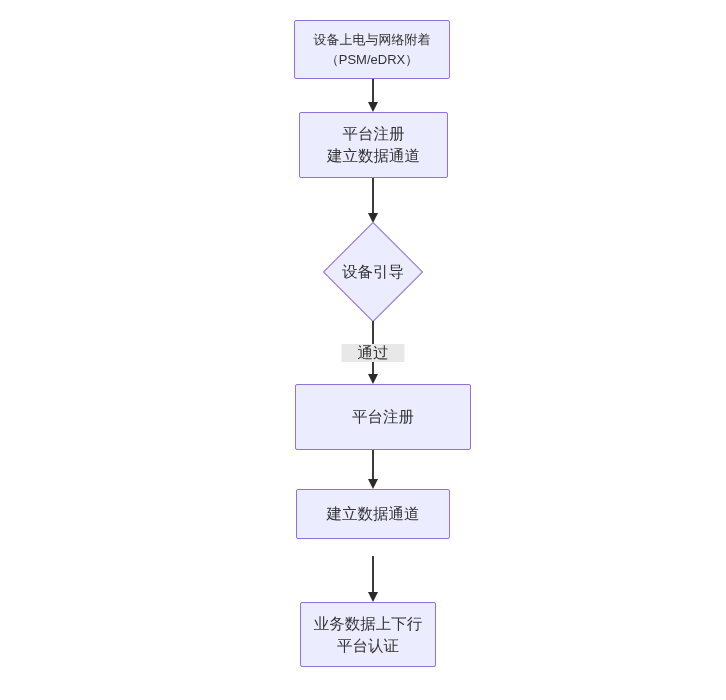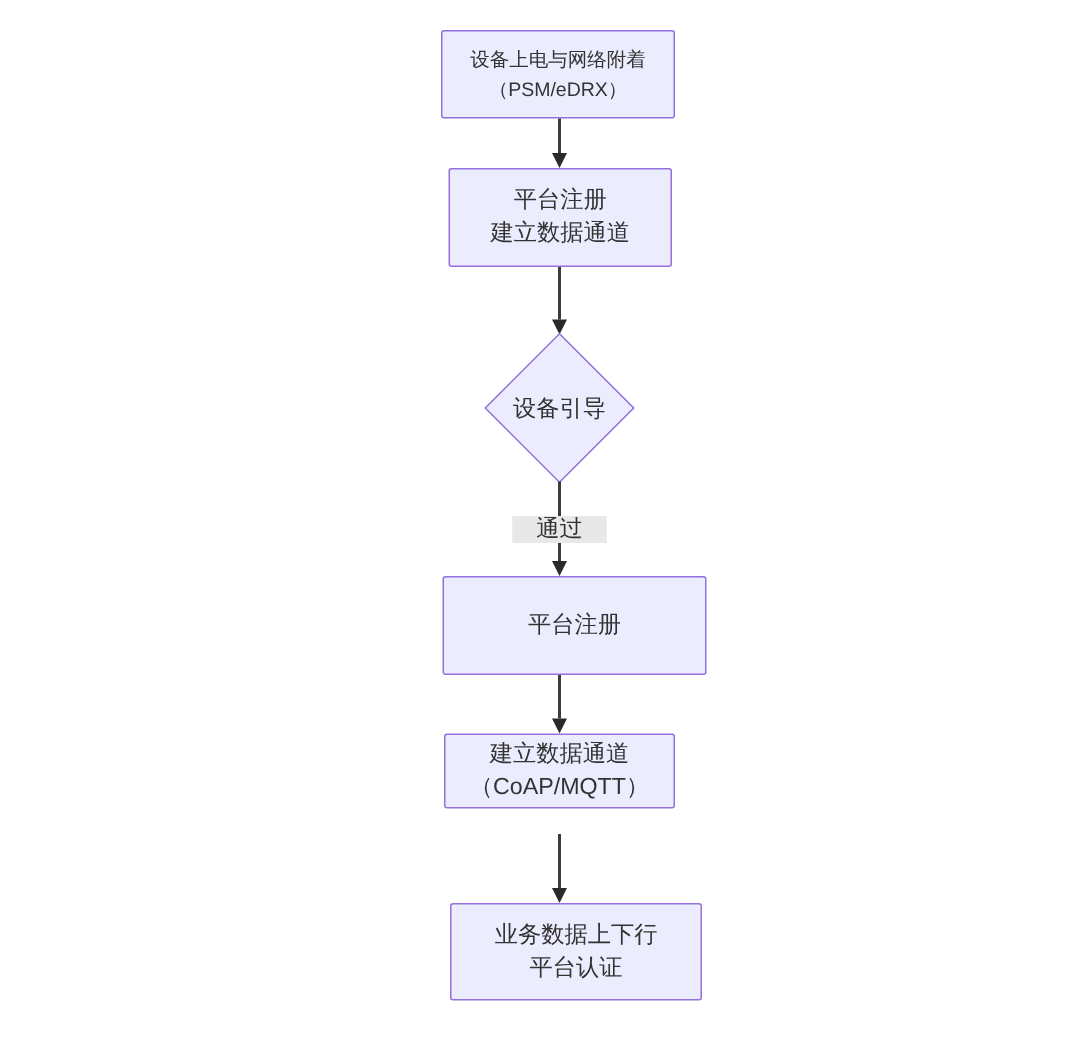--- a/index.html
+++ b/index.html
@@ -114,24 +114,23 @@
 
   <div class="node rect" style="left:295px; top:384px; width:176px; height:66px;">
     <div>平台注册</div>
   </div>
 
   <div class="edge-line" style="left:372px; top:450px; height:29px;"></div>
   <div class="arrowhead" style="left:368px; top:479px;"></div>
 
   <div class="node rect" style="left:296px; top:489px; width:154px; height:50px;">
     <div>建立数据通道</div>
-    <div>（CoAP/MQTT）</div>
   </div>
 
   <div class="edge-line" style="left:372px; top:556px; height:36px;"></div>
   <div class="arrowhead" style="left:368px; top:592px;"></div>
 
-  <div class="node rect" style="left:300px; top:602px; width:168px; height:65px;">
+  <div class="node rect" style="left:300px; top:602px; width:136px; height:65px;">
     <div>业务数据上下行</div>
     <div>平台认证</div>
   </div>
 
 </div>
 
 </body></html>

